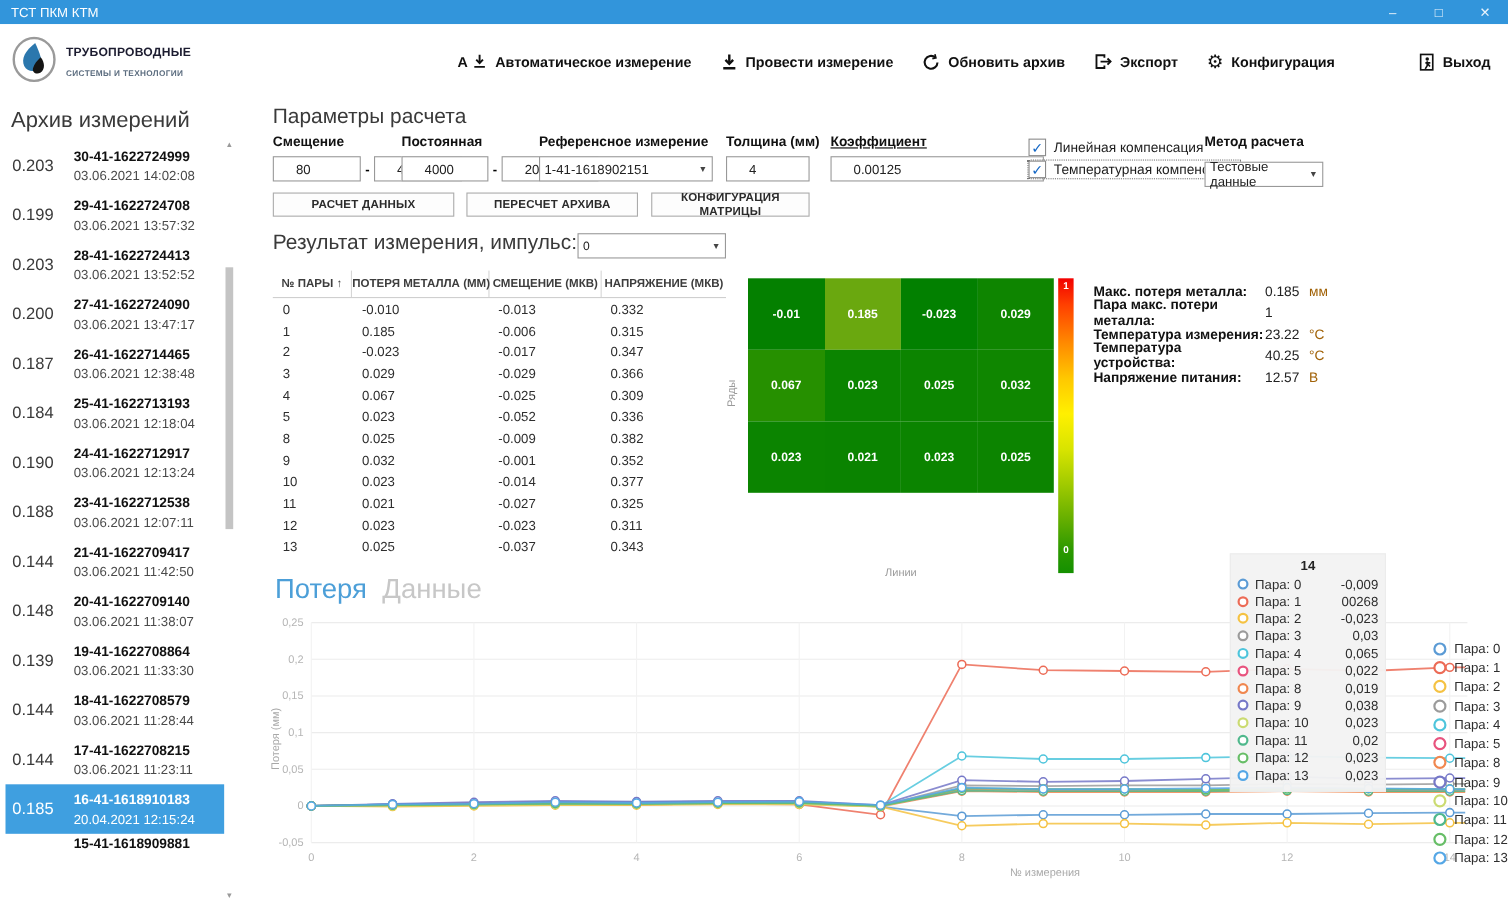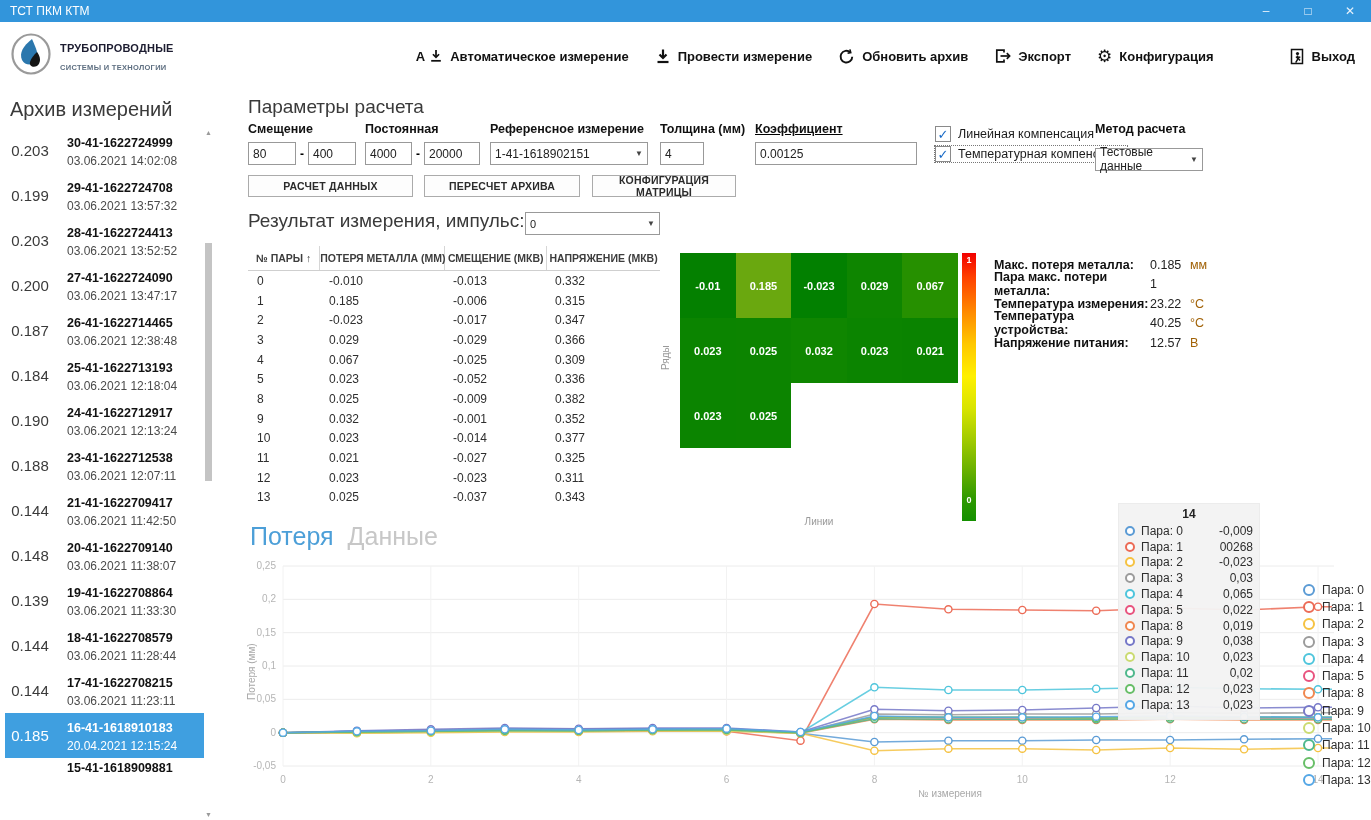--- a/index.html
+++ b/index.html
@@ -34,39 +34,39 @@
   .arch-item.partial{height:16px;align-items:flex-start;}
   
   .sb-track{position:absolute;left:204px;top:38px;width:9px;height:692px;}
   .sb-arrow{position:absolute;left:0;width:9px;height:10px;color:#9a9a9a;font-size:7px;text-align:center;line-height:10px;}
   .sb-thumb{position:absolute;left:1px;top:115px;width:7px;height:238px;background:#c4c4c4;}
   
   .h-main{position:absolute;font-size:19px;color:#3a3a3a;}
   
   .fld-label{font-size:12.5px;font-weight:bold;color:#111;display:block;margin-bottom:6px;white-space:nowrap;}
   .fld{position:absolute;top:0;}
-  .tbox{height:21px;border:1px solid #999;font-size:12px;color:#222;padding:0 4px;font-family:inherit;box-sizing:content-box;background:#fff;}
+  .tbox{height:21px;border:1px solid #999;font-size:12px;color:#222;padding:0 20px;font-family:inherit;box-sizing:content-box;background:#fff;}
   .range-dash{display:inline-block;font-weight:bold;margin:0 4px;font-size:12px;}
   .sel{height:23px;border:1px solid #999;background:#fff;display:inline-flex;align-items:center;font-size:12px;color:#222;padding:0 4px;position:relative;cursor:pointer;box-sizing:border-box;}
   .sel .caret{margin-left:auto;color:#444;font-size:8px;padding-left:6px;}
   .row-inline{display:flex;align-items:center;}
   .cbx{display:flex;align-items:center;gap:7px;font-size:12.5px;color:#1c1c1c;cursor:pointer;}
   .cbx .box{width:14px;height:14px;border:1px solid #8a8a8a;background:#fff;display:flex;align-items:center;justify-content:center;color:#1568c6;font-size:13px;font-weight:bold;line-height:1;}
   .cbx.focused{outline:1px dotted #777;}
   .btn{position:absolute;height:22px;border:1px solid #ababab;background:#fdfdfd;font-size:10.5px;font-weight:bold;color:#2b2b2b;display:flex;align-items:center;justify-content:center;letter-spacing:.2px;cursor:pointer;font-family:inherit;}
   
   .rtable{position:absolute;left:248px;top:246px;width:412px;}
   .rt-head{display:flex;border-bottom:1px solid #cfcfcf;}
   .rt-h{font-size:10.5px;font-weight:bold;color:#3d3d3d;text-align:center;padding:6px 0;border-right:1px solid #d6d6d6;white-space:nowrap;}
   .rt-h:last-child{border-right:none;}
   .rt-row{display:flex;height:19.7px;align-items:center;cursor:default;}
   .rt-c{font-size:12px;color:#2e2e2e;padding-left:9px;box-sizing:border-box;}
   .c0{width:72px;} .c1{width:124px;} .c2{width:102px;} .c3{width:114px;}
   
-  .heatmap{position:absolute;left:680px;top:253px;width:278px;height:260px;display:grid;grid-template-columns:repeat(5,1fr);grid-template-rows:repeat(4,1fr);border-radius:29px;}
+  .heatmap{position:absolute;left:680px;top:253px;width:278px;height:260px;display:grid;grid-template-columns:repeat(4,1fr);grid-template-rows:repeat(4,1fr);border-radius:29px;}
   .hm-cell{display:flex;align-items:center;justify-content:center;color:#fff;font-size:11px;font-weight:bold;}
   .hm-ylabel{position:absolute;left:660px;top:370px;font-size:10px;color:#9a9a9a;transform:rotate(-90deg);transform-origin:left top;}
   .hm-xlabel{position:absolute;left:680px;top:516px;width:278px;text-align:center;font-size:10px;color:#9a9a9a;}
   .colorbar{position:absolute;left:962px;top:253px;width:14px;height:268px;background:linear-gradient(to bottom,#f20000 0%,#ff4000 9%,#ff8a00 22%,#ffc800 34%,#fff000 46%,#d8e400 58%,#a0ca00 70%,#64ae00 82%,#2d9900 92%,#149000 100%);}
   .cb-lab{position:absolute;width:14px;text-align:center;color:#fff;font-size:9px;font-weight:bold;}
   
   .info{position:absolute;left:994px;top:255px;}
   .info-row{display:flex;height:19.5px;align-items:center;}
   .info-l{width:156px;font-size:12.5px;font-weight:bold;color:#111;}
   .info-v{width:36px;font-size:12.5px;color:#222;}

